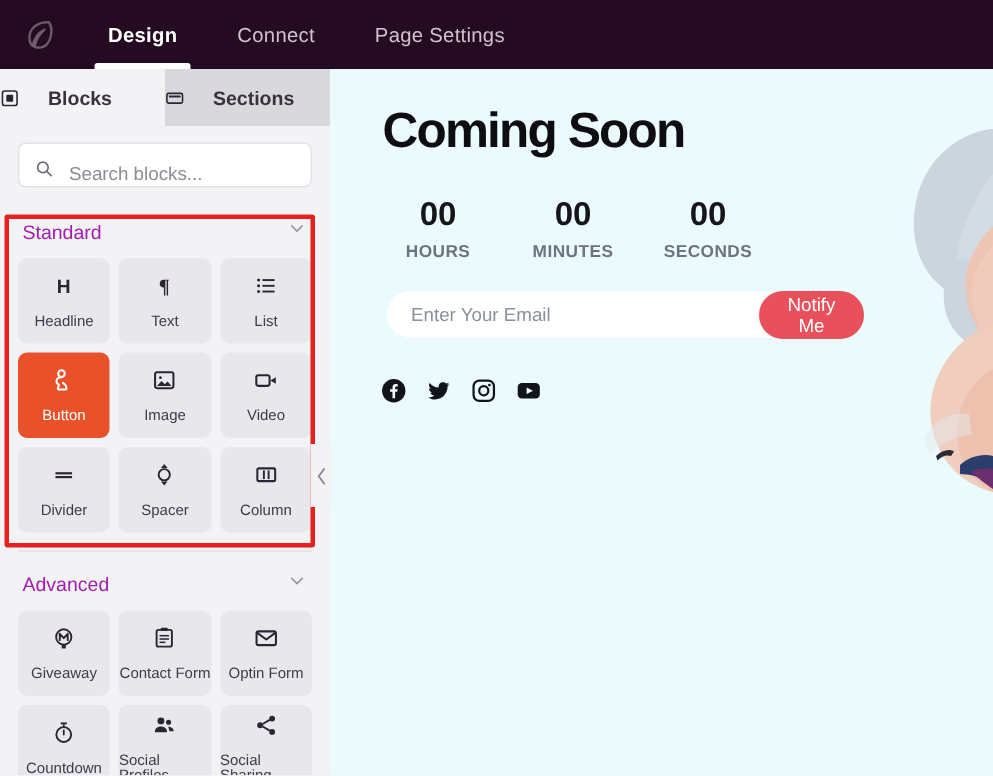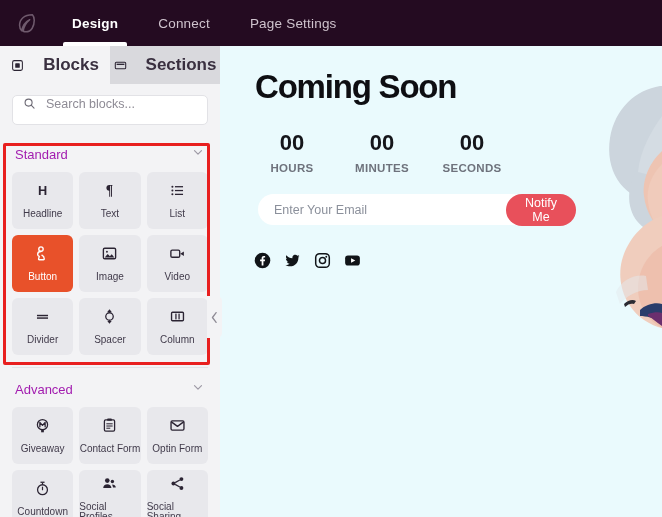--- a/index.html
+++ b/index.html
@@ -31,30 +31,30 @@
     background:#ffffff;border-radius:2px 2px 0 0;
   }
 
   
   .sidebar{
     position:absolute;top:46px;left:0;width:220px;height:471px;
     background:#f3f3f5;overflow:hidden;
   }
   .tabs{display:flex;height:38px;align-items:stretch;}
   .tab{
-    flex:1;display:flex;align-items:center;justify-content:center;gap:19px;
-    font-size:17px;font-weight:bold;color:#3a3040;cursor:pointer;
+    flex:1;display:flex;align-items:center;justify-content:flex-start;gap:19px;
+    font-size:13px;font-weight:bold;color:#3a3040;cursor:pointer;
     background:#f3f3f5;
   }
   .tab.inactive{background:#d9d9dd;color:#3a3040;}
   .tab svg{display:block;}
 
   .searchwrap{padding:11px 12px 8px 12px;}
   .searchbox{
-    display:flex;align-items:flex-start;gap:8px;height:30px;
+    display:flex;align-items:flex-end;gap:8px;height:30px;
     background:#ffffff;border:1px solid #e2e2e6;border-radius:5px;
     padding:0 10px;box-sizing:border-box;
   }
   .searchbox input{
     border:0;outline:0;background:transparent;flex:1;
     font-family:"Liberation Sans", sans-serif;font-size:12.5px;color:#6d6a75;
   }
   .searchbox input::placeholder{color:#8e8b95;}
 
   

